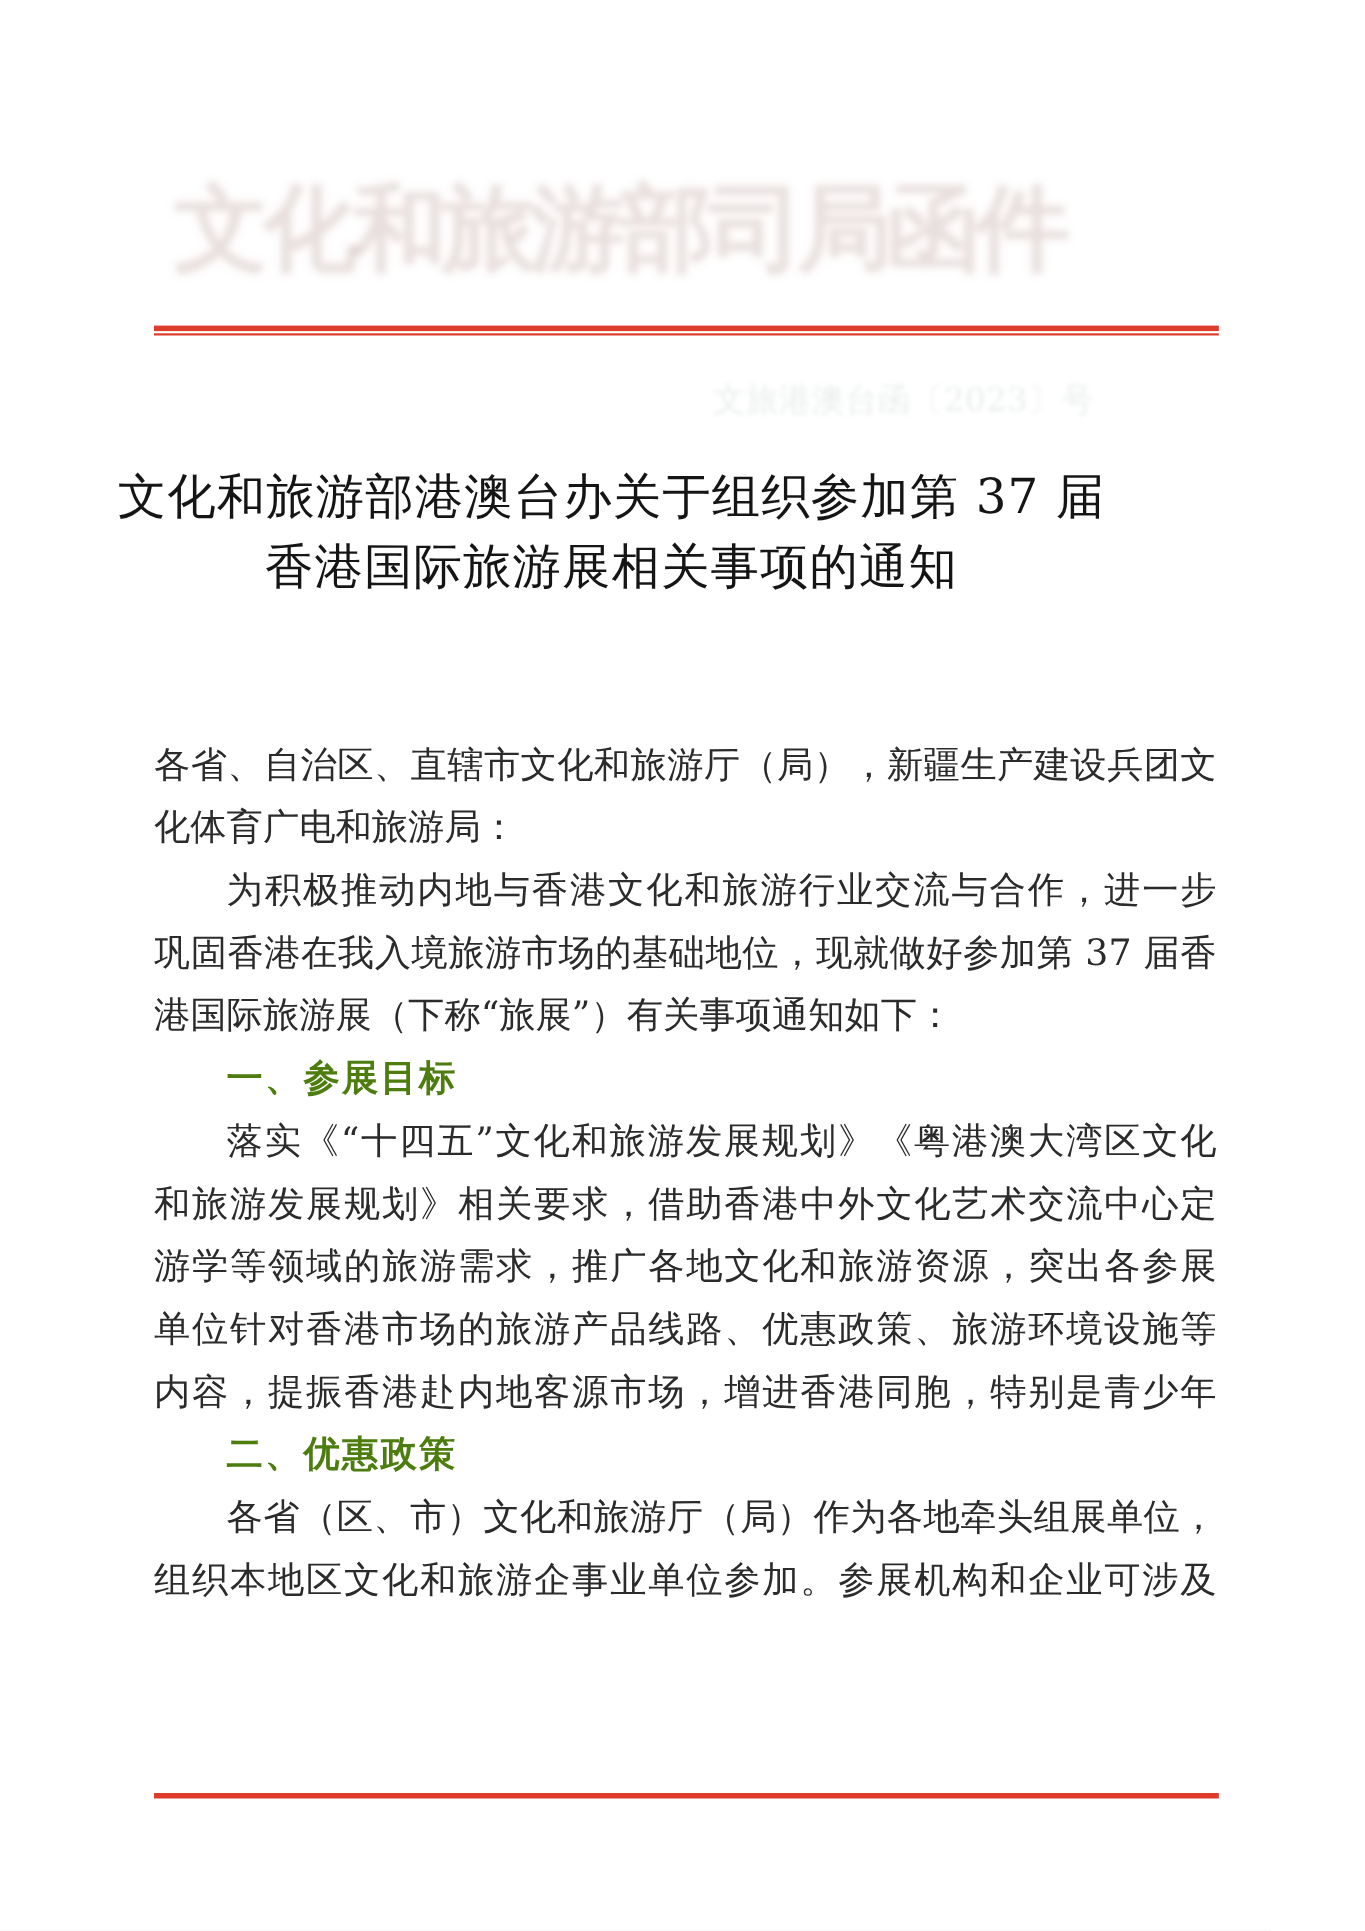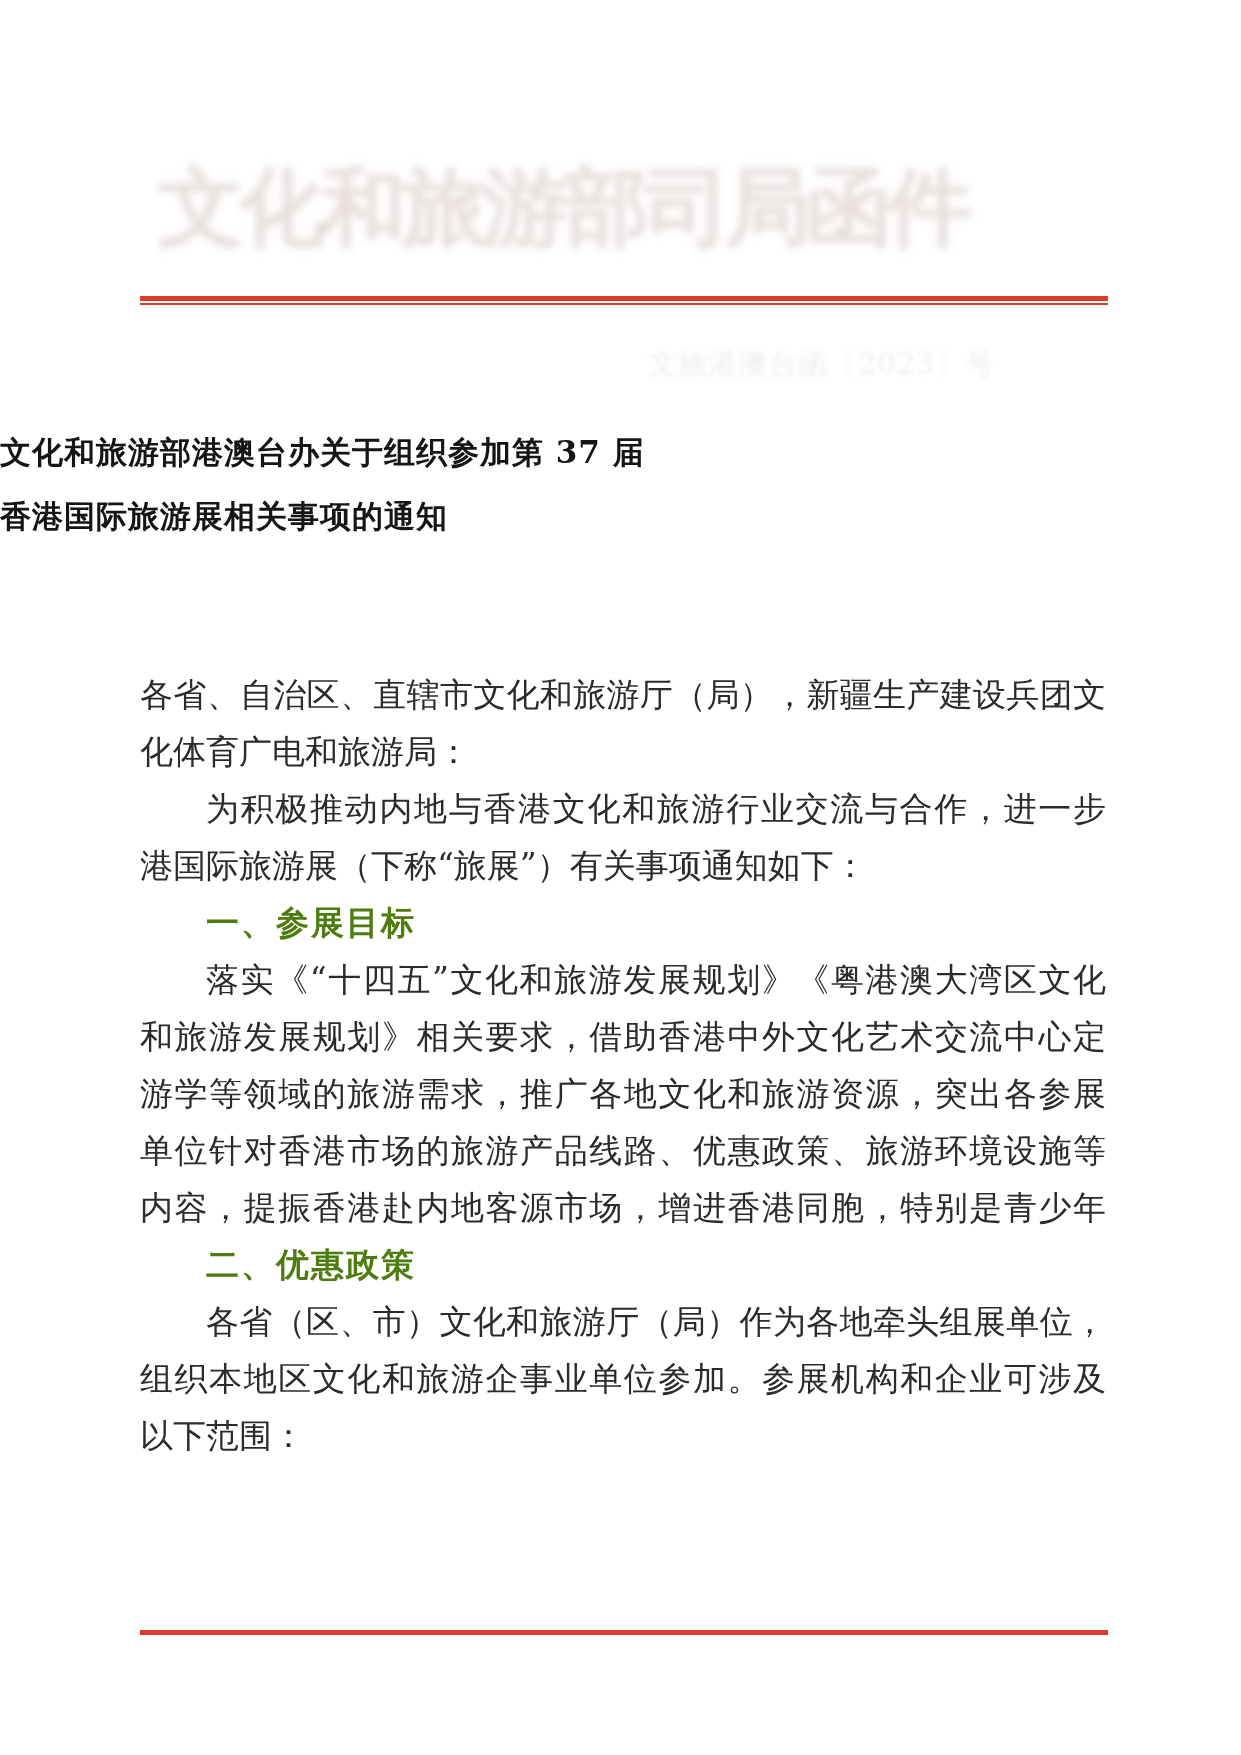--- a/index.html
+++ b/index.html
@@ -46,23 +46,24 @@
     font-size: 30px;
     white-space: nowrap;
     color: rgba(128, 148, 148, 0.17);
     filter: blur(2px);
   }
   .title {
     position: absolute;
     top: 420px;
     left: 0;
     width: 1112px;
-    font-size: 31px;
+    text-align: center;
+    font-size: 44px;
     line-height: 64px;
-    font-weight: 700;
+    font-weight: 400;
     color: #151515;
     letter-spacing: 1px;
     font-family: "DejaVu Serif", serif;
   }
   .body-text {
     position: absolute;
     top: 666px;
     left: 140px;
     width: 966px;
     font-size: 33px;
@@ -113,28 +114,28 @@
 
   <div class="title">
     <div>文化和旅游部港澳台办关于组织参加第 37 届</div>
     <div>香港国际旅游展相关事项的通知</div>
   </div>
 
   <div class="body-text">
       <div class="bodyline">各省、自治区、直辖市文化和旅游厅（局），新疆生产建设兵团文</div>
       <div class="bodyline last">化体育广电和旅游局：</div>
       <div class="bodyline indent">为积极推动内地与香港文化和旅游行业交流与合作，进一步</div>
+      <div class="bodyline">巩固香港在我入境旅游市场的基础地位，现就做好参加第 37 届香</div>
       <div class="bodyline last">港国际旅游展（下称“旅展”）有关事项通知如下：</div>
       <div class="bodyline heading">一、参展目标</div>
       <div class="bodyline indent">落实《“十四五”文化和旅游发展规划》《粤港澳大湾区文化</div>
       <div class="bodyline">和旅游发展规划》相关要求，借助香港中外文化艺术交流中心定</div>
       <div class="bodyline">游学等领域的旅游需求，推广各地文化和旅游资源，突出各参展</div>
       <div class="bodyline">单位针对香港市场的旅游产品线路、优惠政策、旅游环境设施等</div>
       <div class="bodyline">内容，提振香港赴内地客源市场，增进香港同胞，特别是青少年</div>
       <div class="bodyline heading">二、优惠政策</div>
       <div class="bodyline indent">各省（区、市）文化和旅游厅（局）作为各地牵头组展单位，</div>
       <div class="bodyline">组织本地区文化和旅游企事业单位参加。参展机构和企业可涉及</div>
-      <div class="bodyline last">以下范围：</div>
     </div>
 
   <div class="rule-bottom"></div>
 
 </div>
 
 </body></html>

